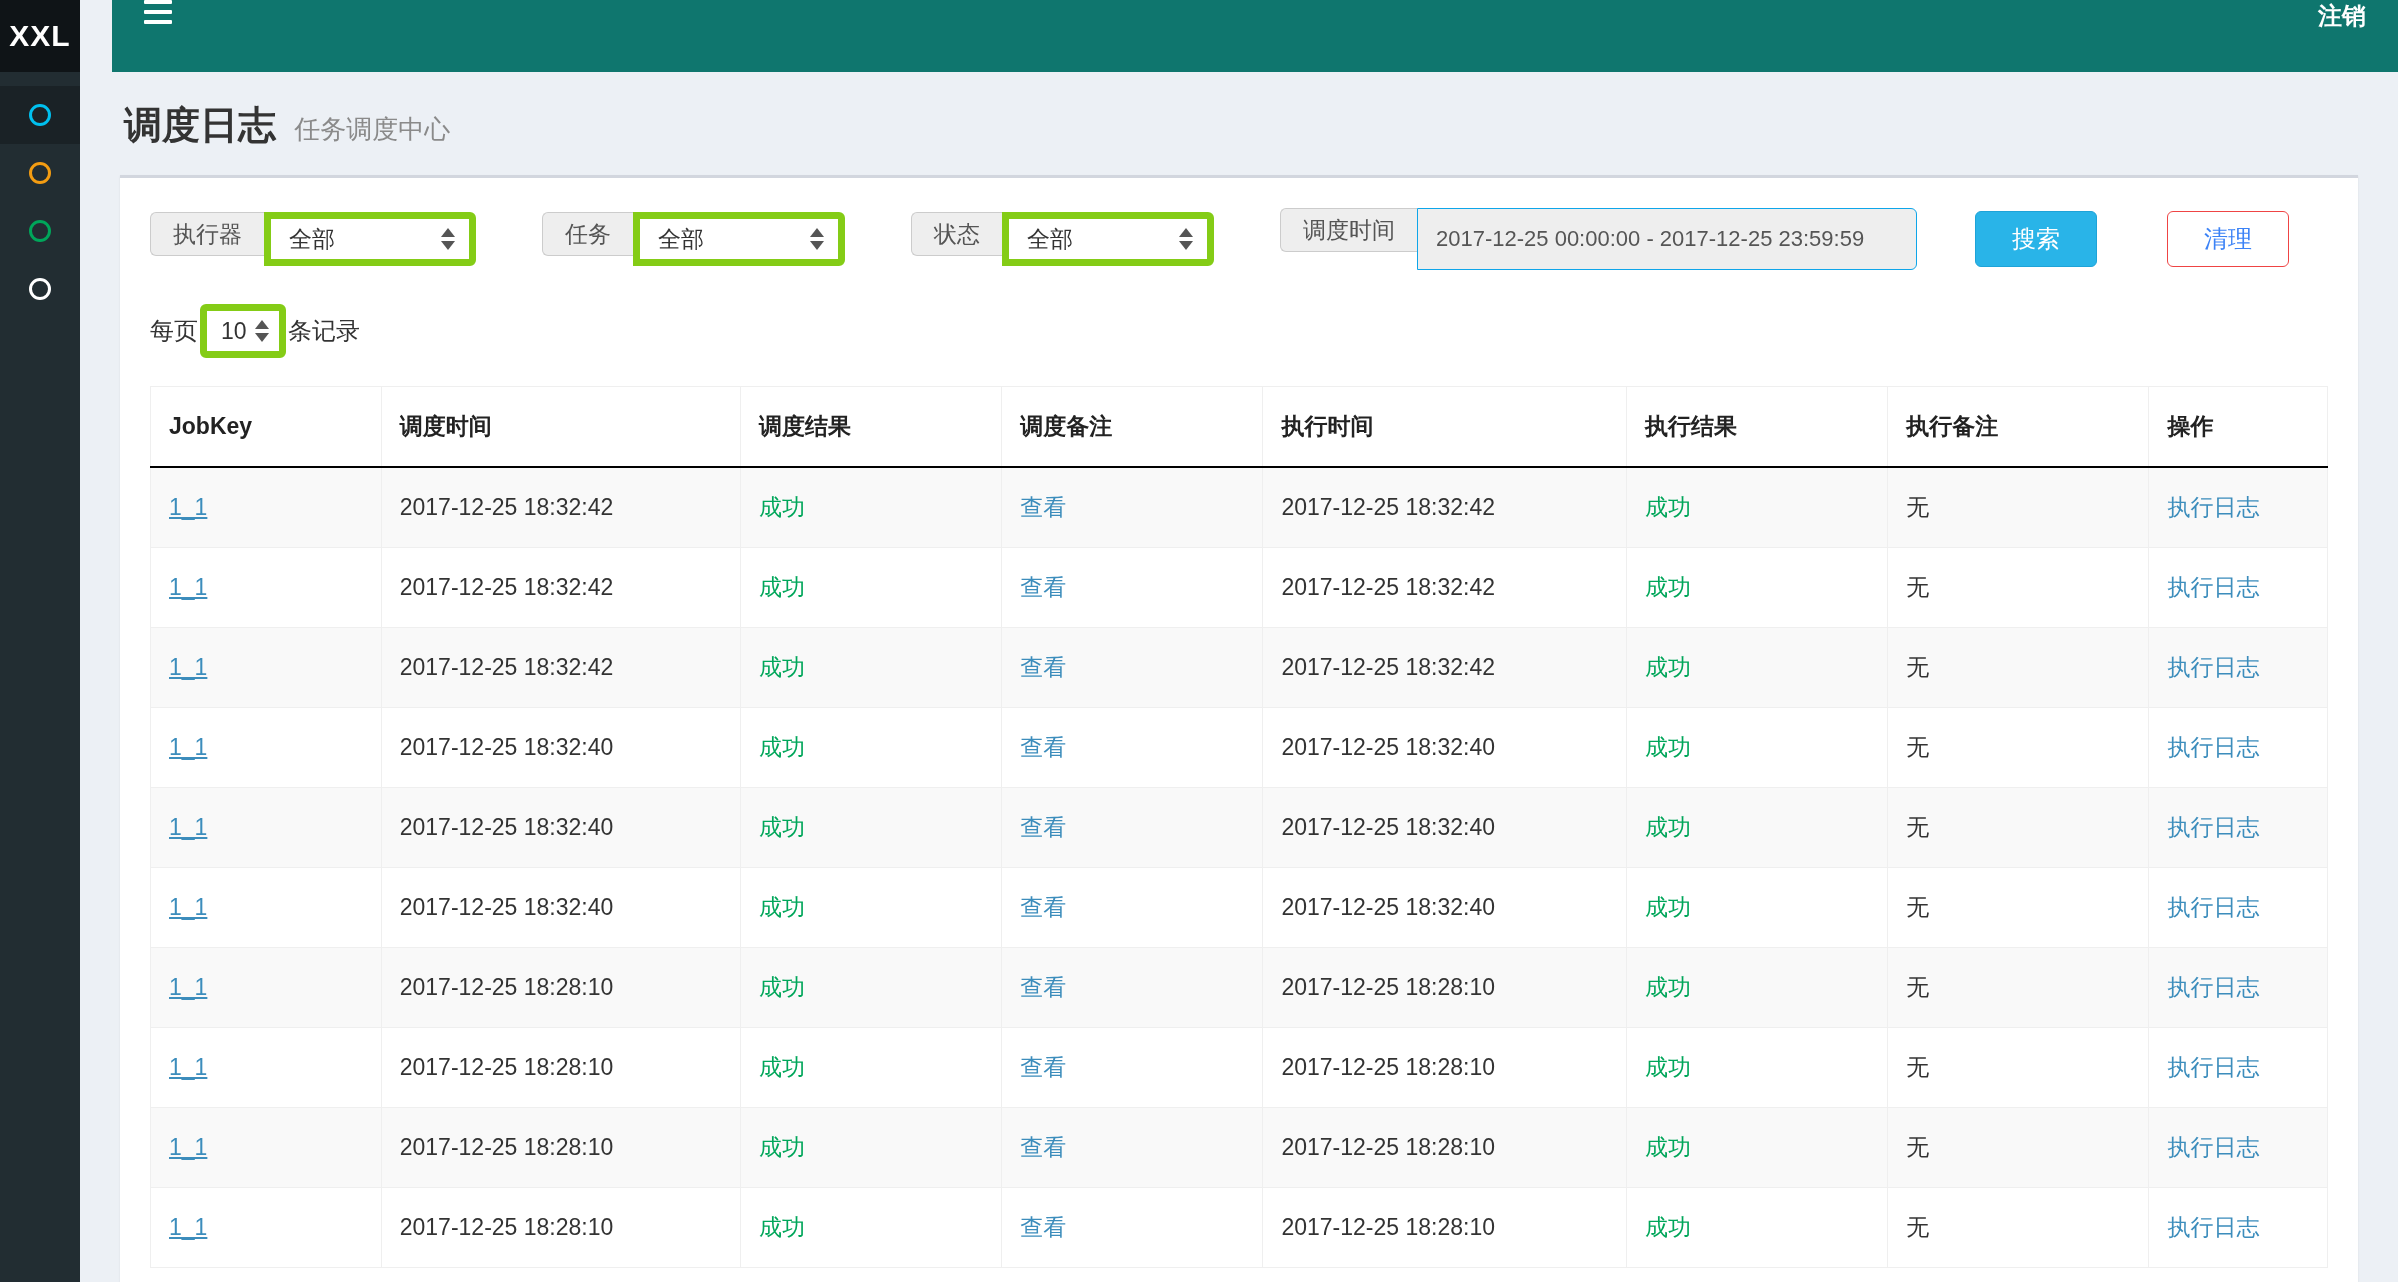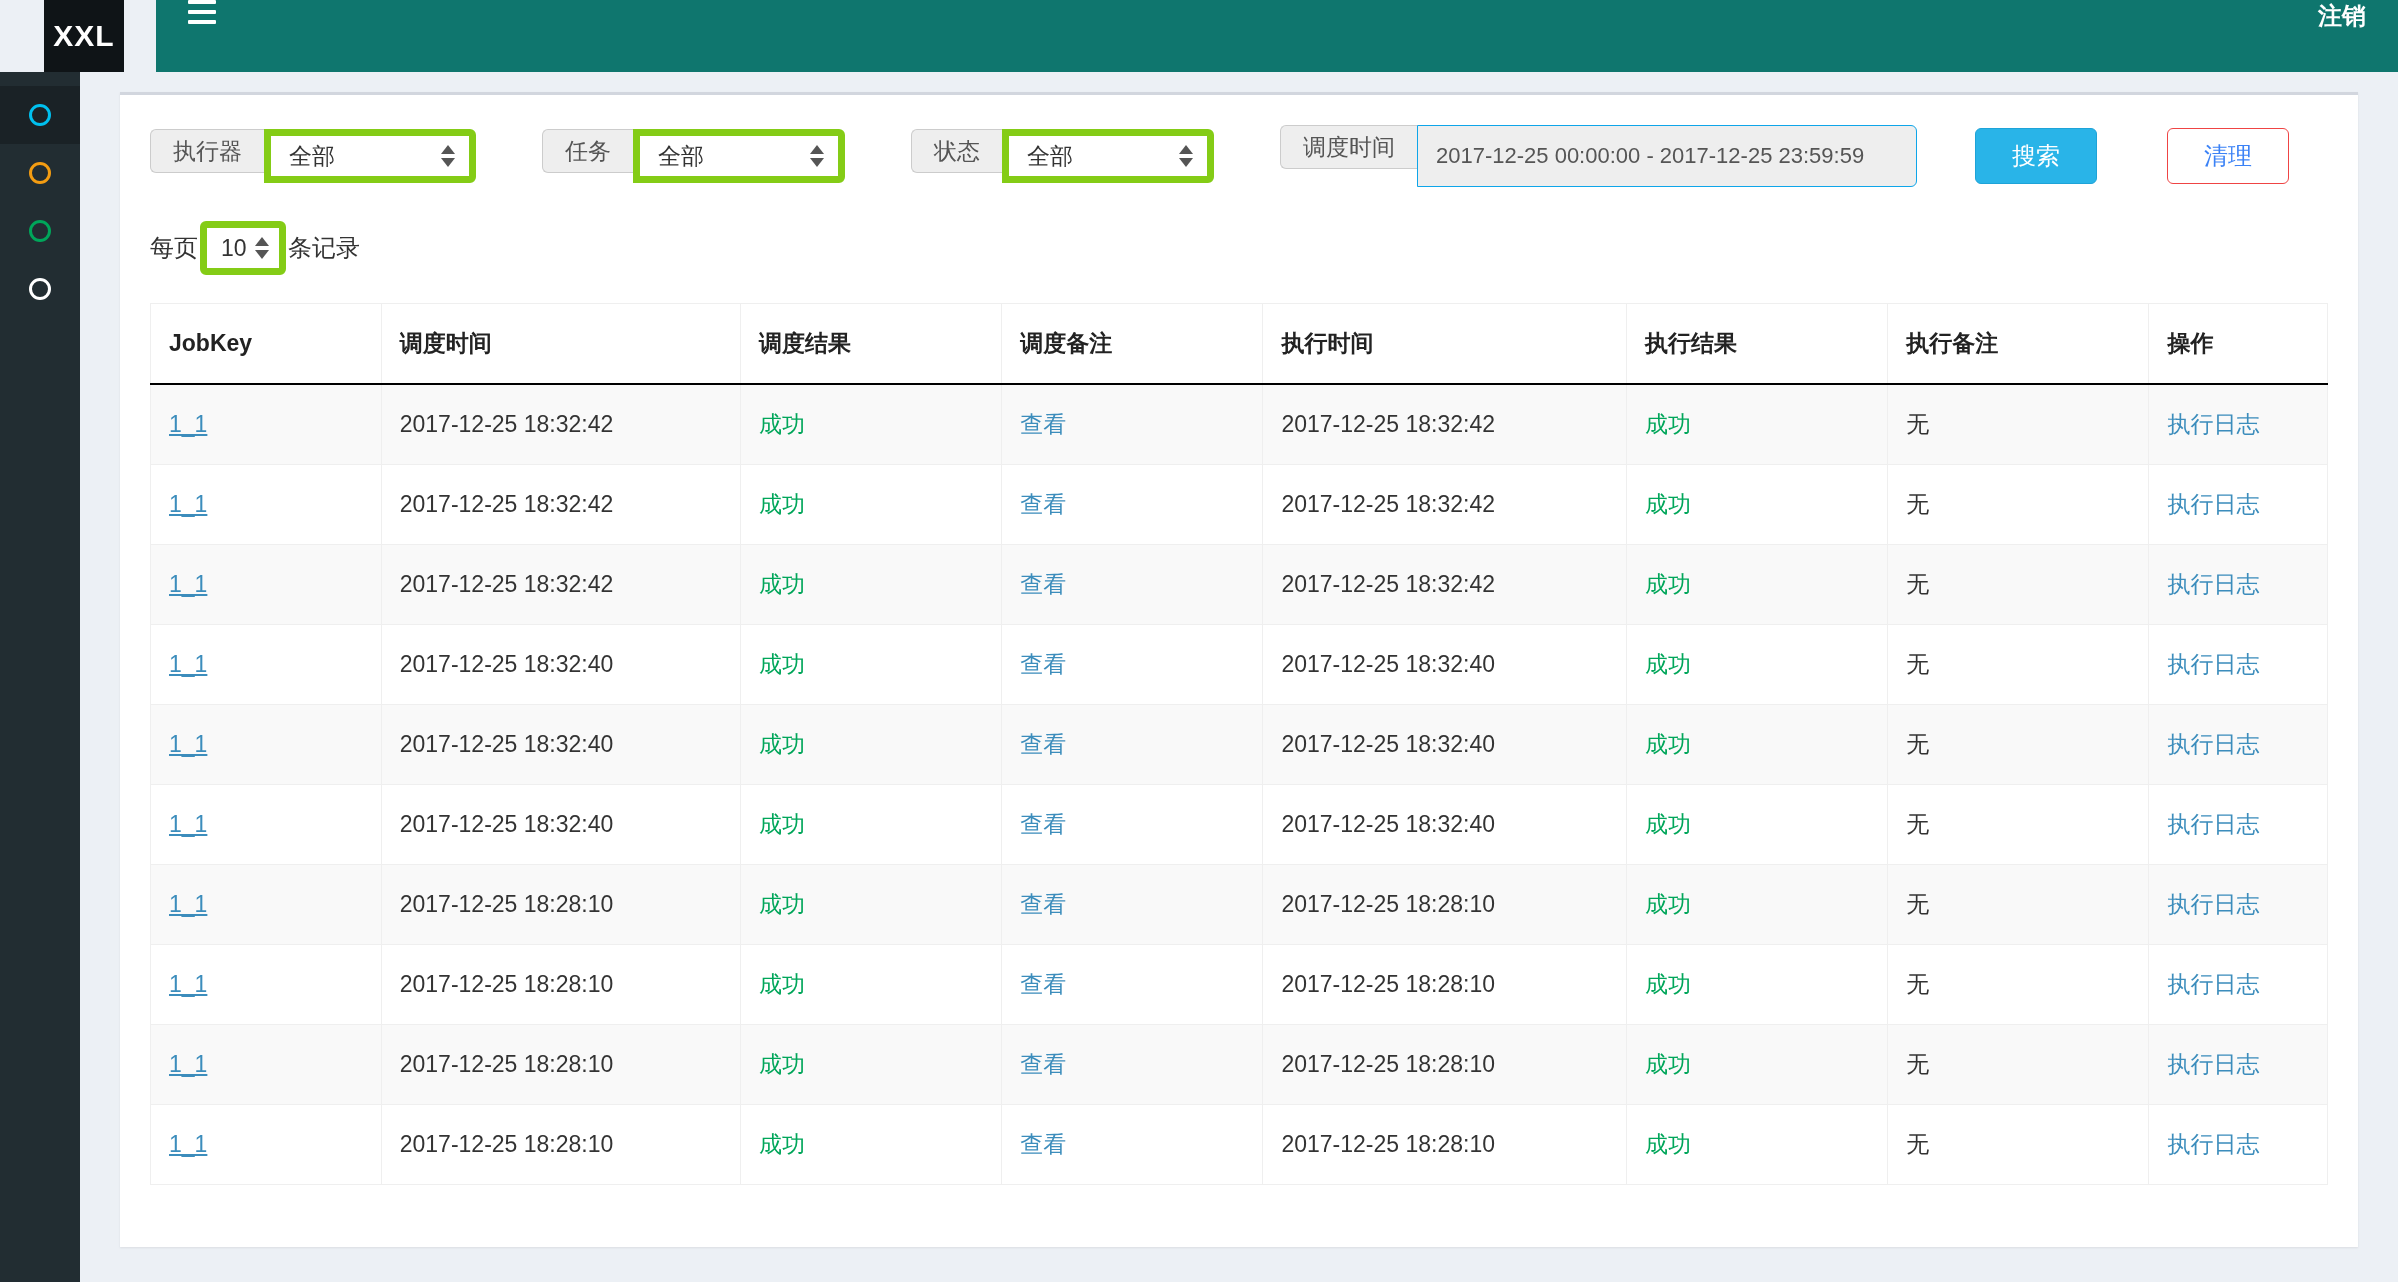--- a/index.html
+++ b/index.html
@@ -5,21 +5,21 @@
   * { box-sizing: border-box; margin: 0; padding: 0; }
   html,body { width:2398px; height:1282px; }
   body {
     font-family: "Liberation Sans", "DejaVu Sans", sans-serif;
     background: #ecf0f5;
     color: #333;
     font-size: 22px;
     overflow: hidden;
   }
   
-  .navbar { display:flex; height:72px; width:100%;padding-left:44px; }
+  .navbar { display:flex; height:72px; width:100%; }
   .logo {
     width:80px; background:#0f1417; color:#fff;
     font-weight:bold; font-size:30px; letter-spacing:1px;
     display:flex; align-items:center; justify-content:center;
   }
   .nav-main {
     flex:1; background:#0f766e; display:flex;
     justify-content:space-between; padding:0 32px;margin-left:32px;
   }
   .hamburger { display:inline-flex; flex-direction:column; gap:6px; cursor:pointer; }
@@ -114,20 +114,24 @@
     <div class="sidebar-item">
       <span class="circle" style="border-color: rgb(0, 166, 90);"></span>
     </div>
     <div class="sidebar-item">
       <span class="circle" style="border-color: rgb(255, 255, 255);"></span>
     </div>
   </div>
 
   <div class="content">
 
+    <div class="content-header">
+      <h1 class="page-title">调度日志</h1>
+      <span class="page-subtitle">任务调度中心</span>
+    </div>
 
     <div class="box">
 
       <div class="filter-row">
 
         <div class="input-group">
           <span class="addon">执行器</span>
           <span class="select-box">
             <span>全部</span>
             <span class="arrows">

